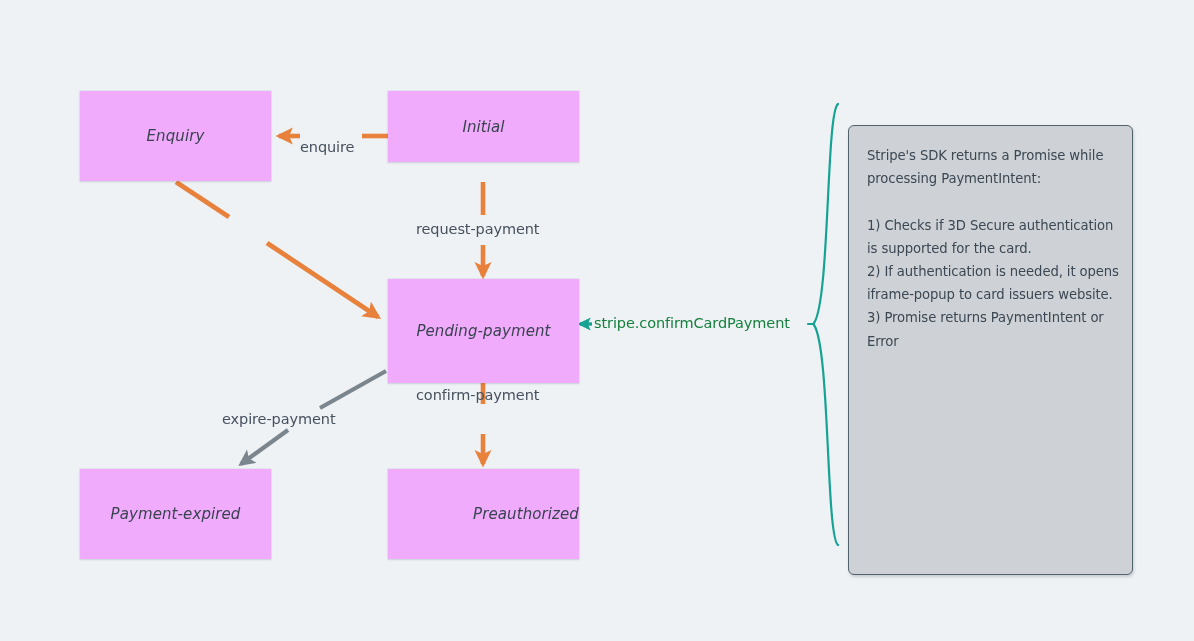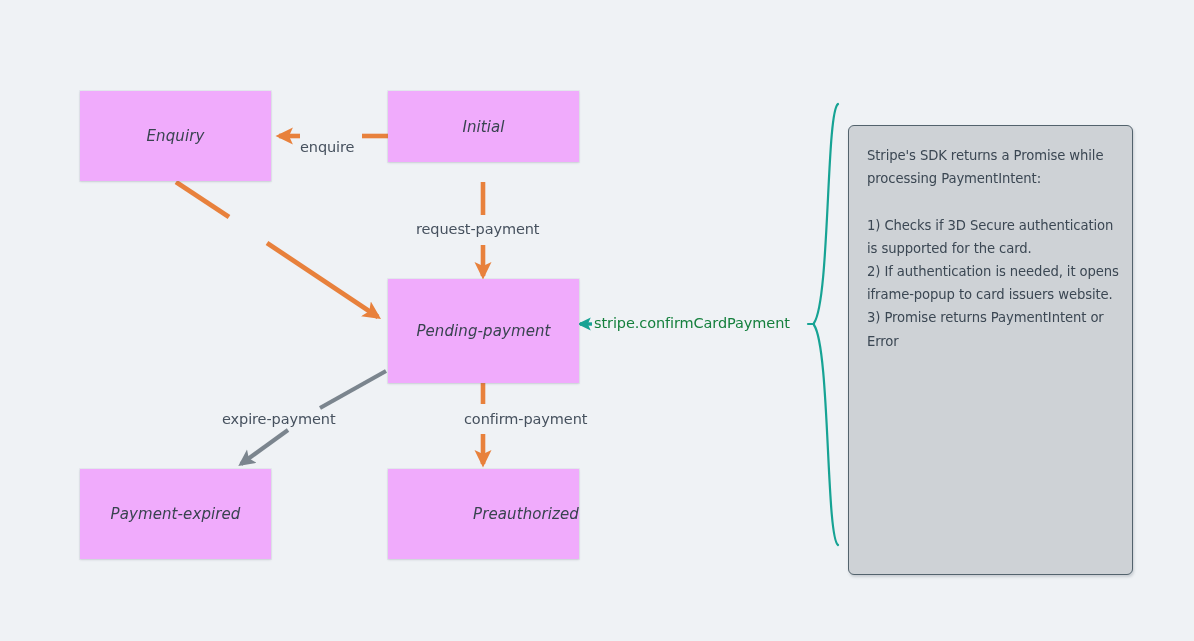--- a/index.html
+++ b/index.html
@@ -153,21 +153,21 @@
     <span class="state-label">Preauthorized</span>
   </div>
 
   <div class="edge-label" style="left:300px; top:127px;margin-top:12px;">enquire</div>
 
 
   <div class="edge-label" style="left:416px; top:221px;">request-payment</div>
 
   <div class="edge-label" style="left:222px; top:411px;">expire-payment</div>
 
-  <div class="edge-label" style="left:416px; top:411px;margin-left:48px;">confirm-payment</div>
+  <div class="edge-label" style="left:416px; top:387px;">confirm-payment</div>
 
   <div class="edge-label teal-label" style="left:594px; top:315px;">stripe.confirmCardPayment</div>
 
   <div class="note-box">
     <div class="note-text">Stripe's SDK returns a Promise while processing PaymentIntent:
 
 1) Checks if 3D Secure authentication is supported for the card.
 2) If authentication is needed, it opens iframe-popup to card issuers website.
 3) Promise returns PaymentIntent or Error</div>
   </div>

